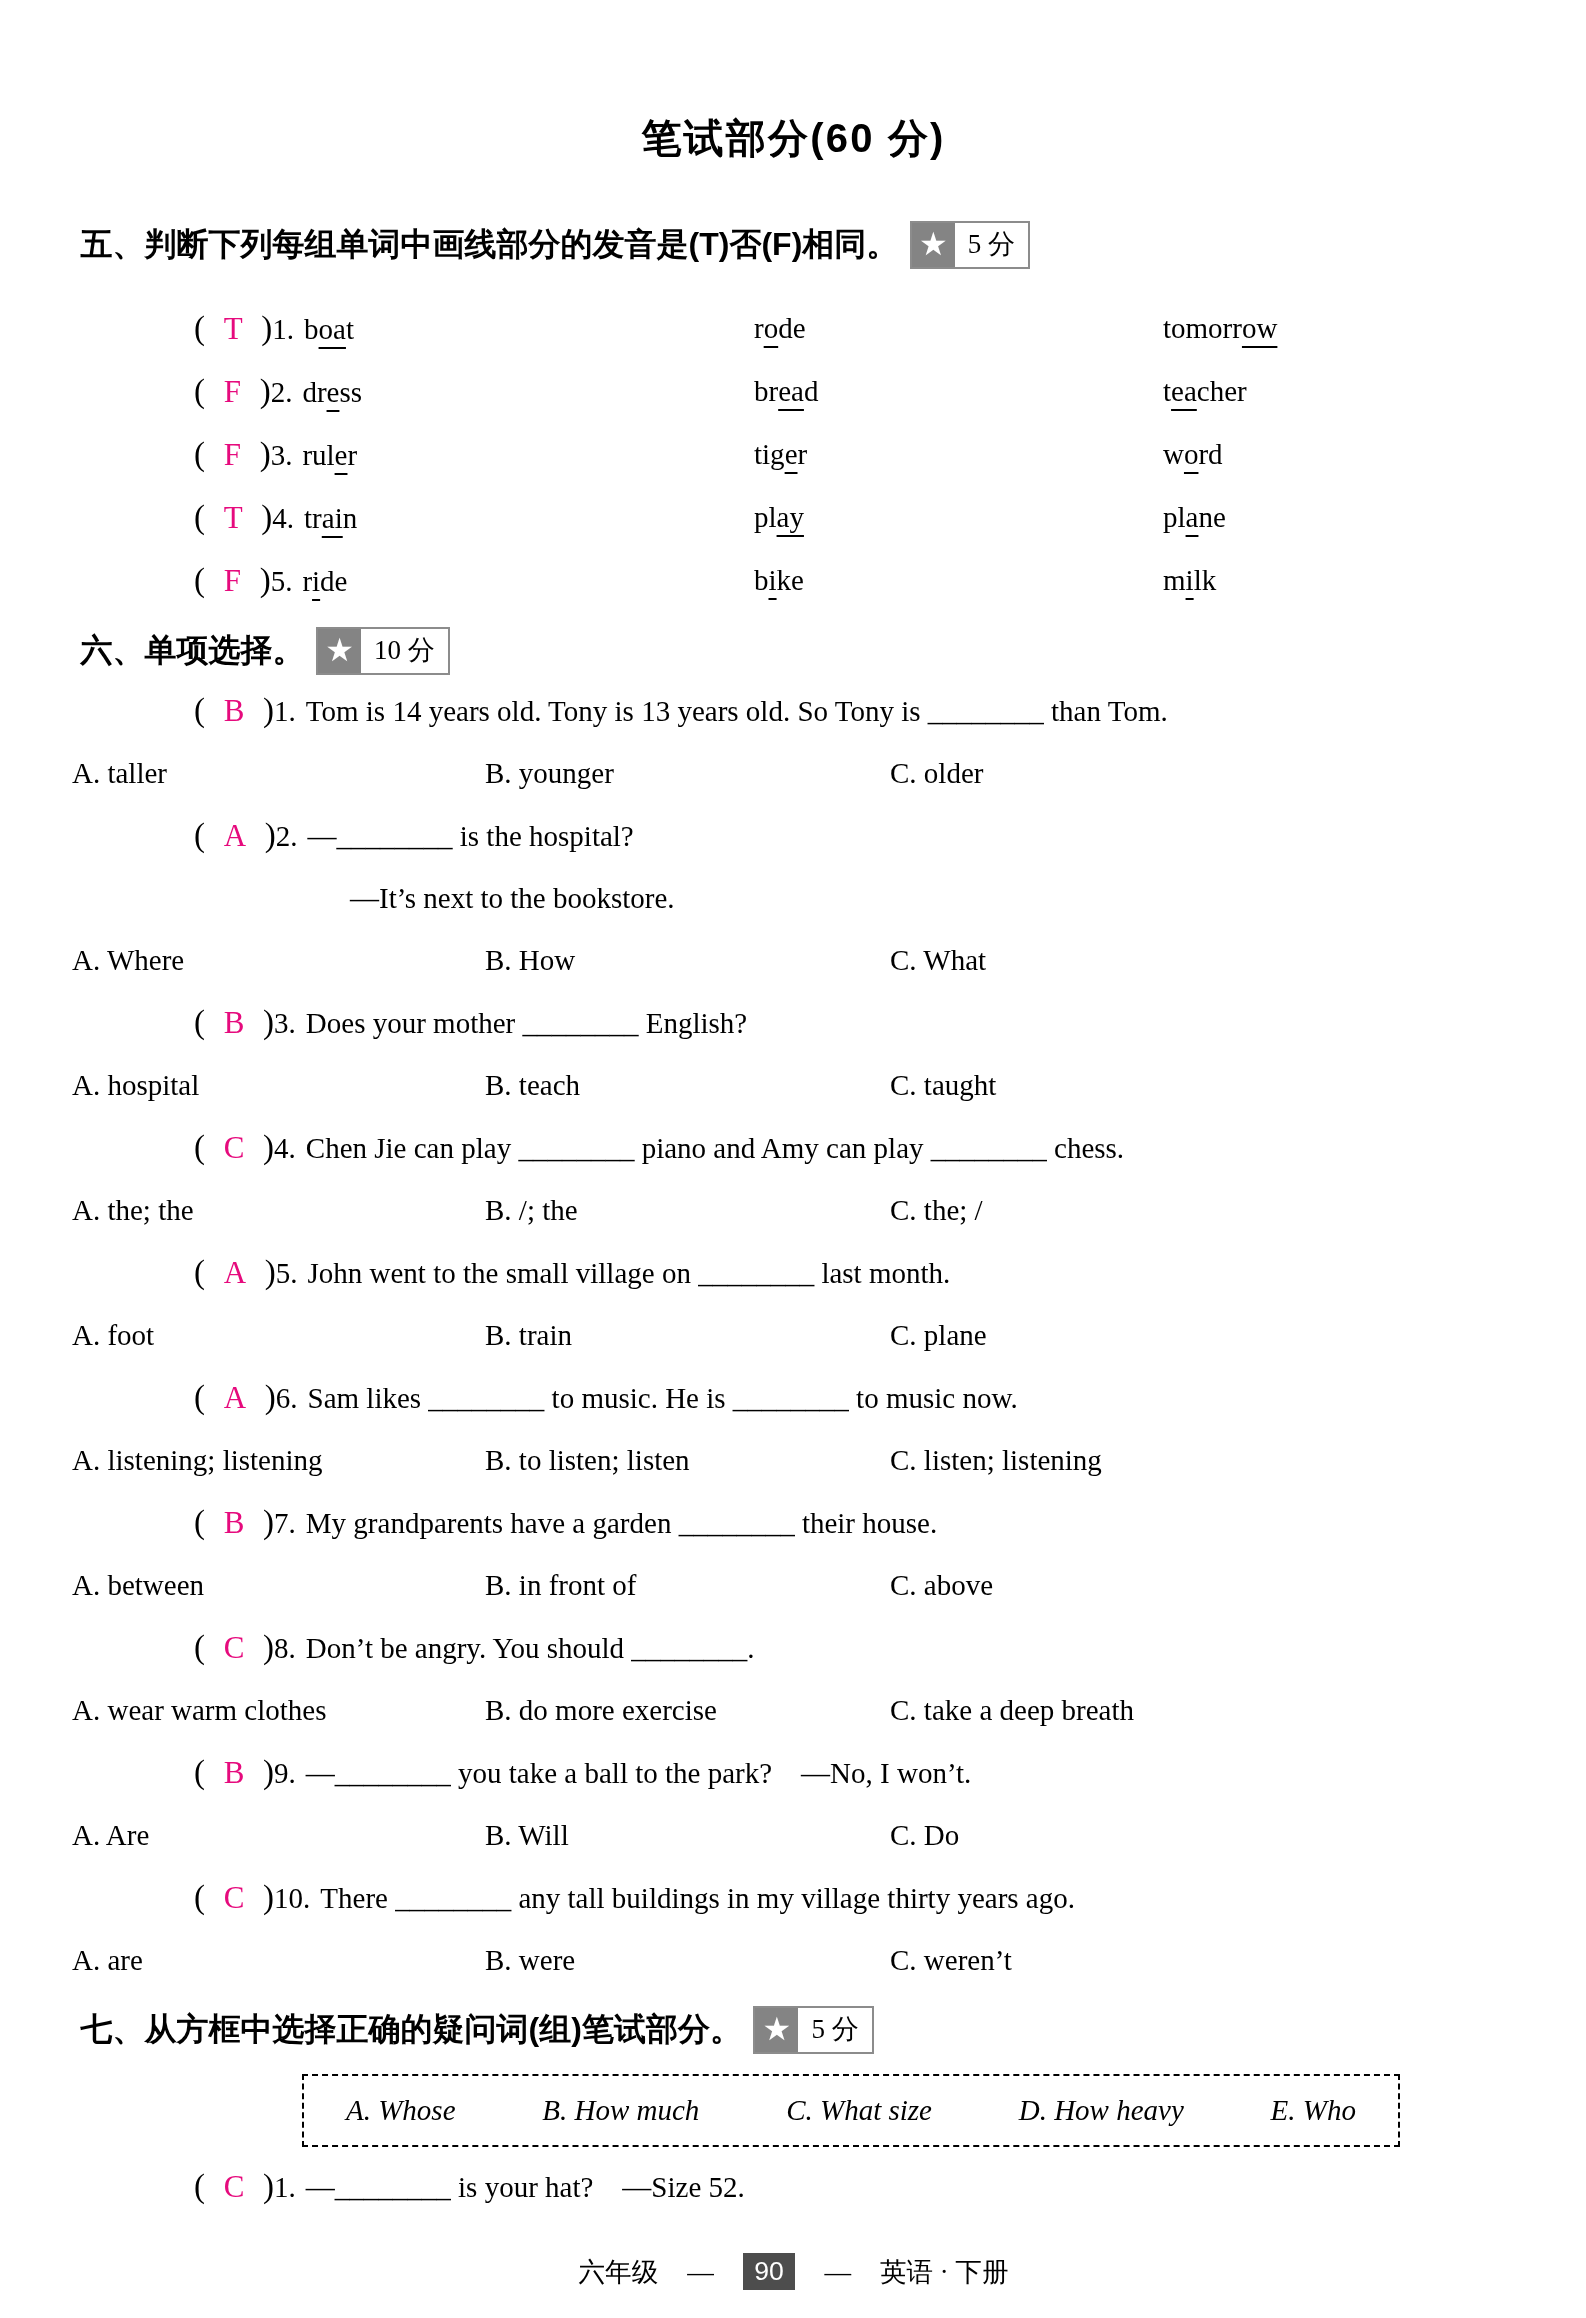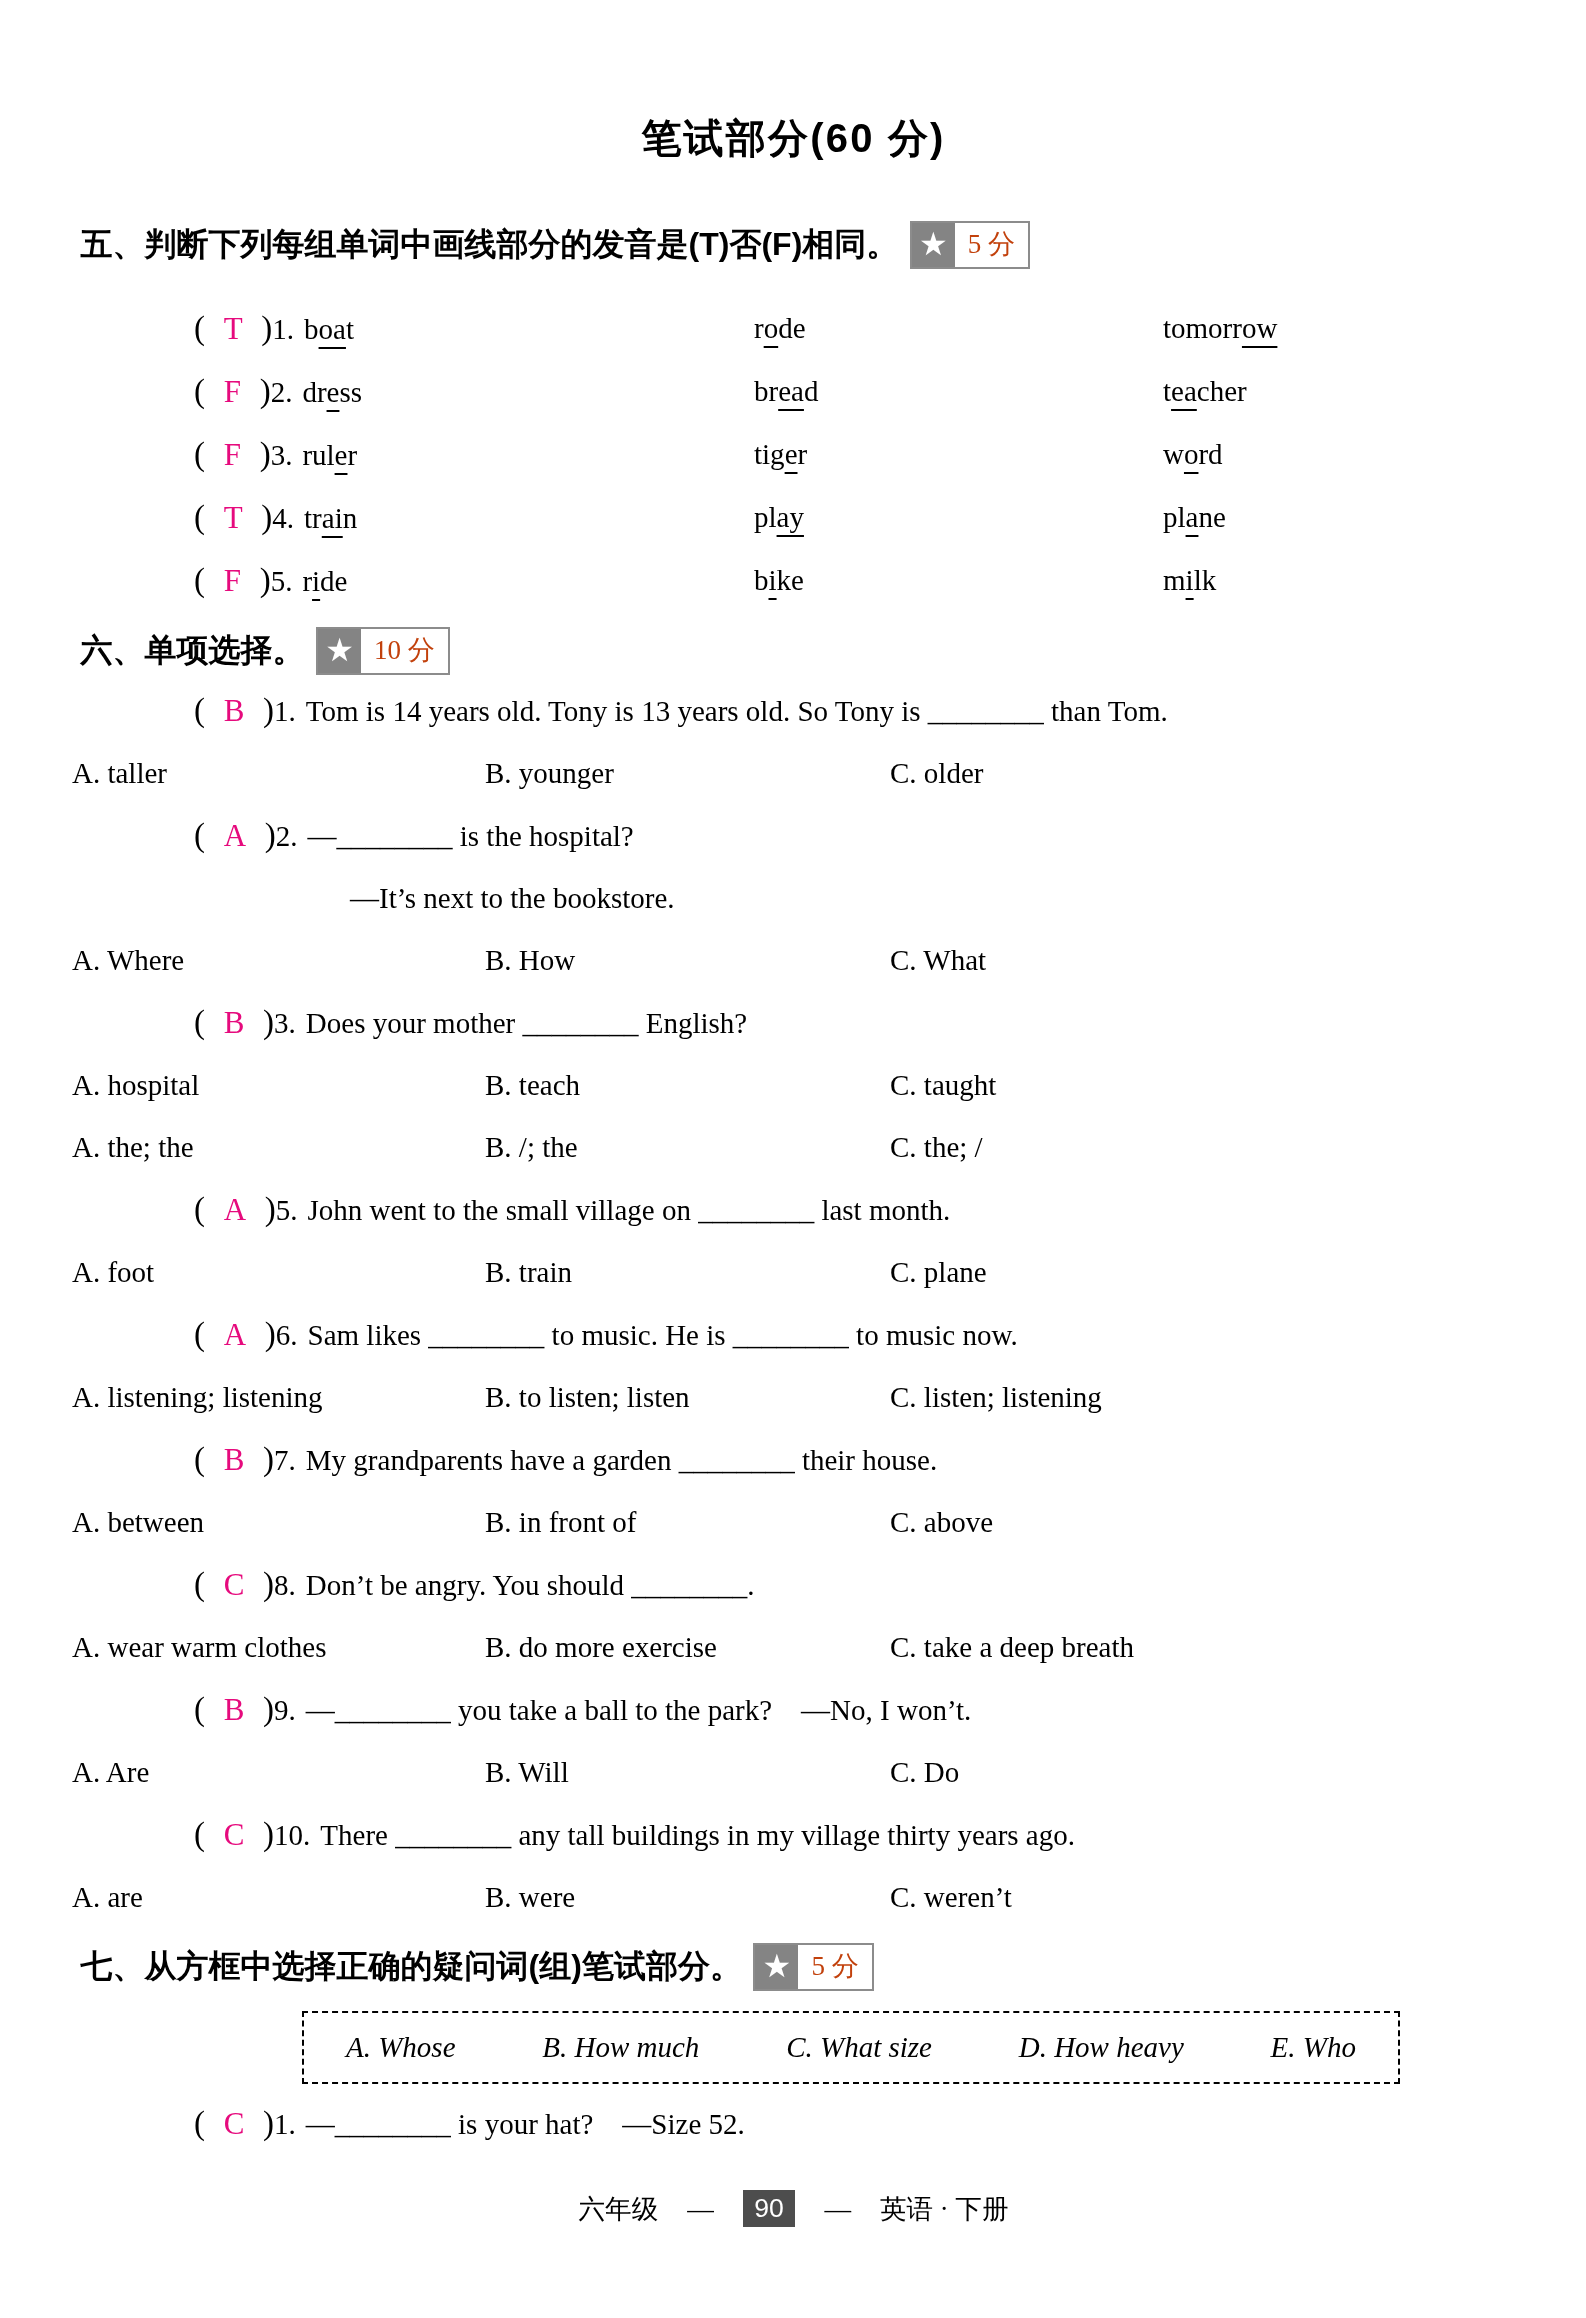--- a/index.html
+++ b/index.html
@@ -29,21 +29,21 @@
   .sec-head.later{margin-top:10px;}
 
   
   .badge{display:inline-flex;align-items:stretch;height:44px;border:2.2px solid #8c8c8c;}
   .badge .star{
     width:43px;background:#848484;color:#fff;
     display:flex;align-items:center;justify-content:center;
     font-size:32px;font-family:"DejaVu Sans", sans-serif;
   }
   .badge .score{
-    background:#fff;color:#c2410c;display:flex;align-items:center;
+    background:#fff;color:#000000;display:flex;align-items:center;
     padding:0 13px;font-family:"Liberation Serif", serif;
     font-weight:normal;font-size:27px;white-space:pre;
   }
 
   .line{line-height:62px;font-size:29px;white-space:pre-wrap;}
 
   
   .acell{white-space:pre;}
   .acell .paren{font-size:33px;}
   .ans{color:#e60a7d;padding:0 18.7px;font-size:31px;}
@@ -115,20 +115,21 @@
     </span>
   </div>
   <div id="s6-questions">
       <div class="qline line"><span class="acell"><span class="paren">(</span><span class="ans" style="color: rgb(230, 10, 125);">B</span><span class="paren">)</span><span class="qnum">1.</span></span><span>Tom is 14 years old. Tony is 13 years old. So Tony is ________ than Tom.</span></div>
       <div class="opts line"><span>A. taller</span><span>B. younger</span><span>C. older</span></div>
       <div class="qline line"><span class="acell"><span class="paren">(</span><span class="ans" style="color: rgb(230, 10, 125);">A</span><span class="paren">)</span><span class="qnum">2.</span></span><span>—________ is the hospital?</span></div>
       <div class="qcont line">—It’s next to the bookstore.</div>
       <div class="opts line"><span>A. Where</span><span>B. How</span><span>C. What</span></div>
       <div class="qline line"><span class="acell"><span class="paren">(</span><span class="ans" style="color: rgb(230, 10, 125);">B</span><span class="paren">)</span><span class="qnum">3.</span></span><span>Does your mother ________ English?</span></div>
       <div class="opts line"><span>A. hospital</span><span>B. teach</span><span>C. taught</span></div>
+      <div class="qline line"><span class="acell"><span class="paren">(</span><span class="ans" style="color: rgb(230, 10, 125);">C</span><span class="paren">)</span><span class="qnum">4.</span></span><span>Chen Jie can play ________ piano and Amy can play ________ chess.</span></div>
       <div class="opts line"><span>A. the; the</span><span>B. /; the</span><span>C. the; /</span></div>
       <div class="qline line"><span class="acell"><span class="paren">(</span><span class="ans" style="color: rgb(230, 10, 125);">A</span><span class="paren">)</span><span class="qnum">5.</span></span><span>John went to the small village on ________ last month.</span></div>
       <div class="opts line"><span>A. foot</span><span>B. train</span><span>C. plane</span></div>
       <div class="qline line"><span class="acell"><span class="paren">(</span><span class="ans" style="color: rgb(230, 10, 125);">A</span><span class="paren">)</span><span class="qnum">6.</span></span><span>Sam likes ________ to music. He is ________ to music now.</span></div>
       <div class="opts line"><span>A. listening; listening</span><span>B. to listen; listen</span><span>C. listen; listening</span></div>
       <div class="qline line"><span class="acell"><span class="paren">(</span><span class="ans" style="color: rgb(230, 10, 125);">B</span><span class="paren">)</span><span class="qnum">7.</span></span><span>My grandparents have a garden ________ their house.</span></div>
       <div class="opts line"><span>A. between</span><span>B. in front of</span><span>C. above</span></div>
       <div class="qline line"><span class="acell"><span class="paren">(</span><span class="ans" style="color: rgb(230, 10, 125);">C</span><span class="paren">)</span><span class="qnum">8.</span></span><span>Don’t be angry. You should ________.</span></div>
       <div class="opts line"><span>A. wear warm clothes</span><span>B. do more exercise</span><span>C. take a deep breath</span></div>
       <div class="qline line"><span class="acell"><span class="paren">(</span><span class="ans" style="color: rgb(230, 10, 125);">B</span><span class="paren">)</span><span class="qnum">9.</span></span><span>—________ you take a ball to the park?    —No, I won’t.</span></div>

